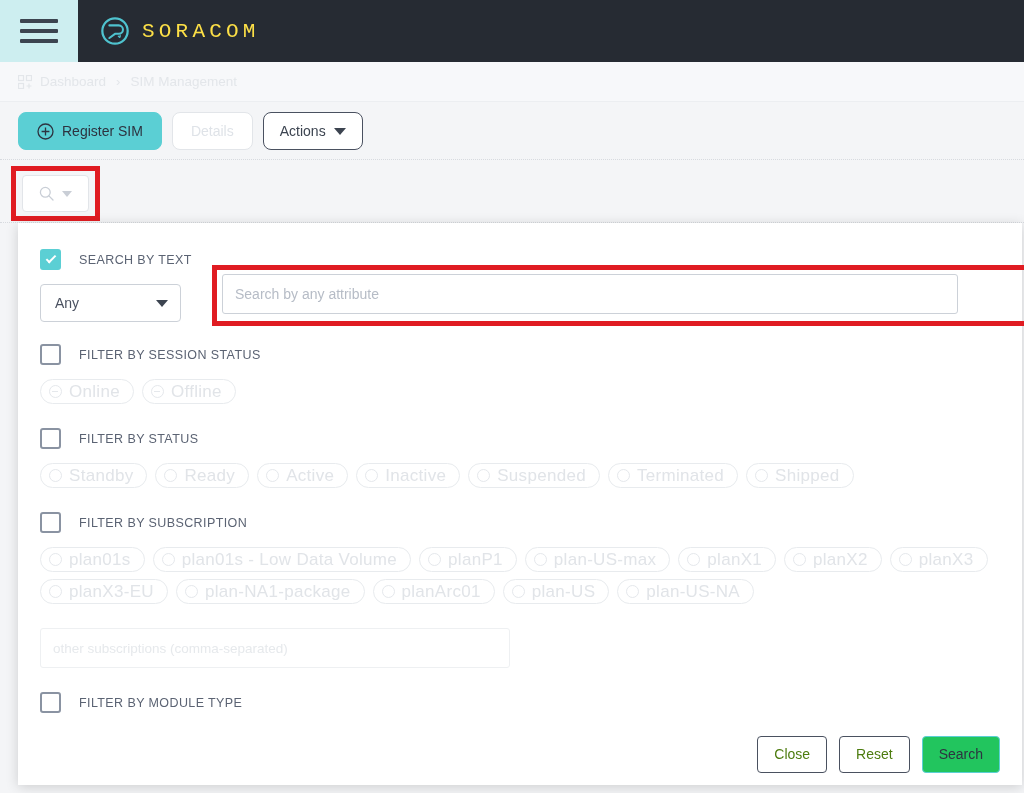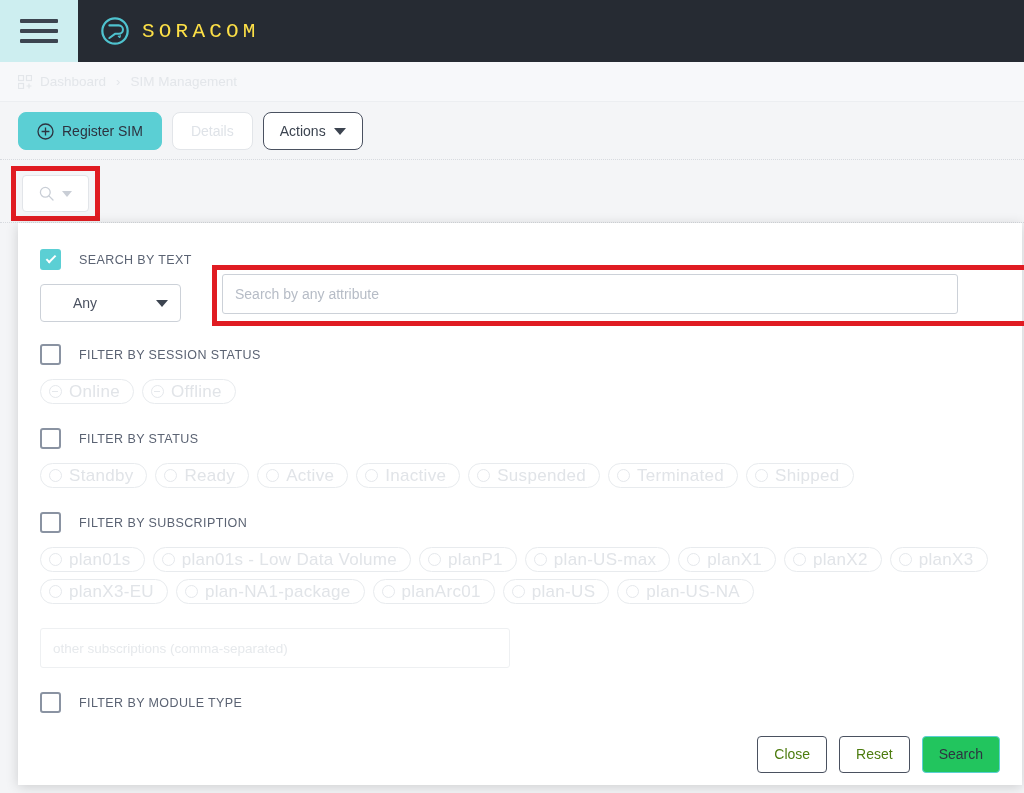--- a/index.html
+++ b/index.html
@@ -178,21 +178,21 @@
   }
 
   .row-any {
     display: flex; align-items: center; gap: 0; position: relative;
     margin-bottom: 22px;
   }
   .select-any {
     width: 141px; height: 38px;
     border: 1px solid #ccd1d8; border-radius: 4px;
     background: #fff; display: flex; align-items: center;
-    justify-content: space-between; padding: 0 12px 0 32px;
+    justify-content: space-between; padding: 0 12px 0 14px;
     font-size: 14px; color: #4a5160; cursor: pointer;
   }
   .text-input-hl {
     position: absolute; left: 172px; top: -19px;
     width: 820px; height: 61px;
     border: 5px solid #e01c22;
     pointer-events: none;
   }
   .text-input {
     position: absolute; left: 182px; top: -10px;

